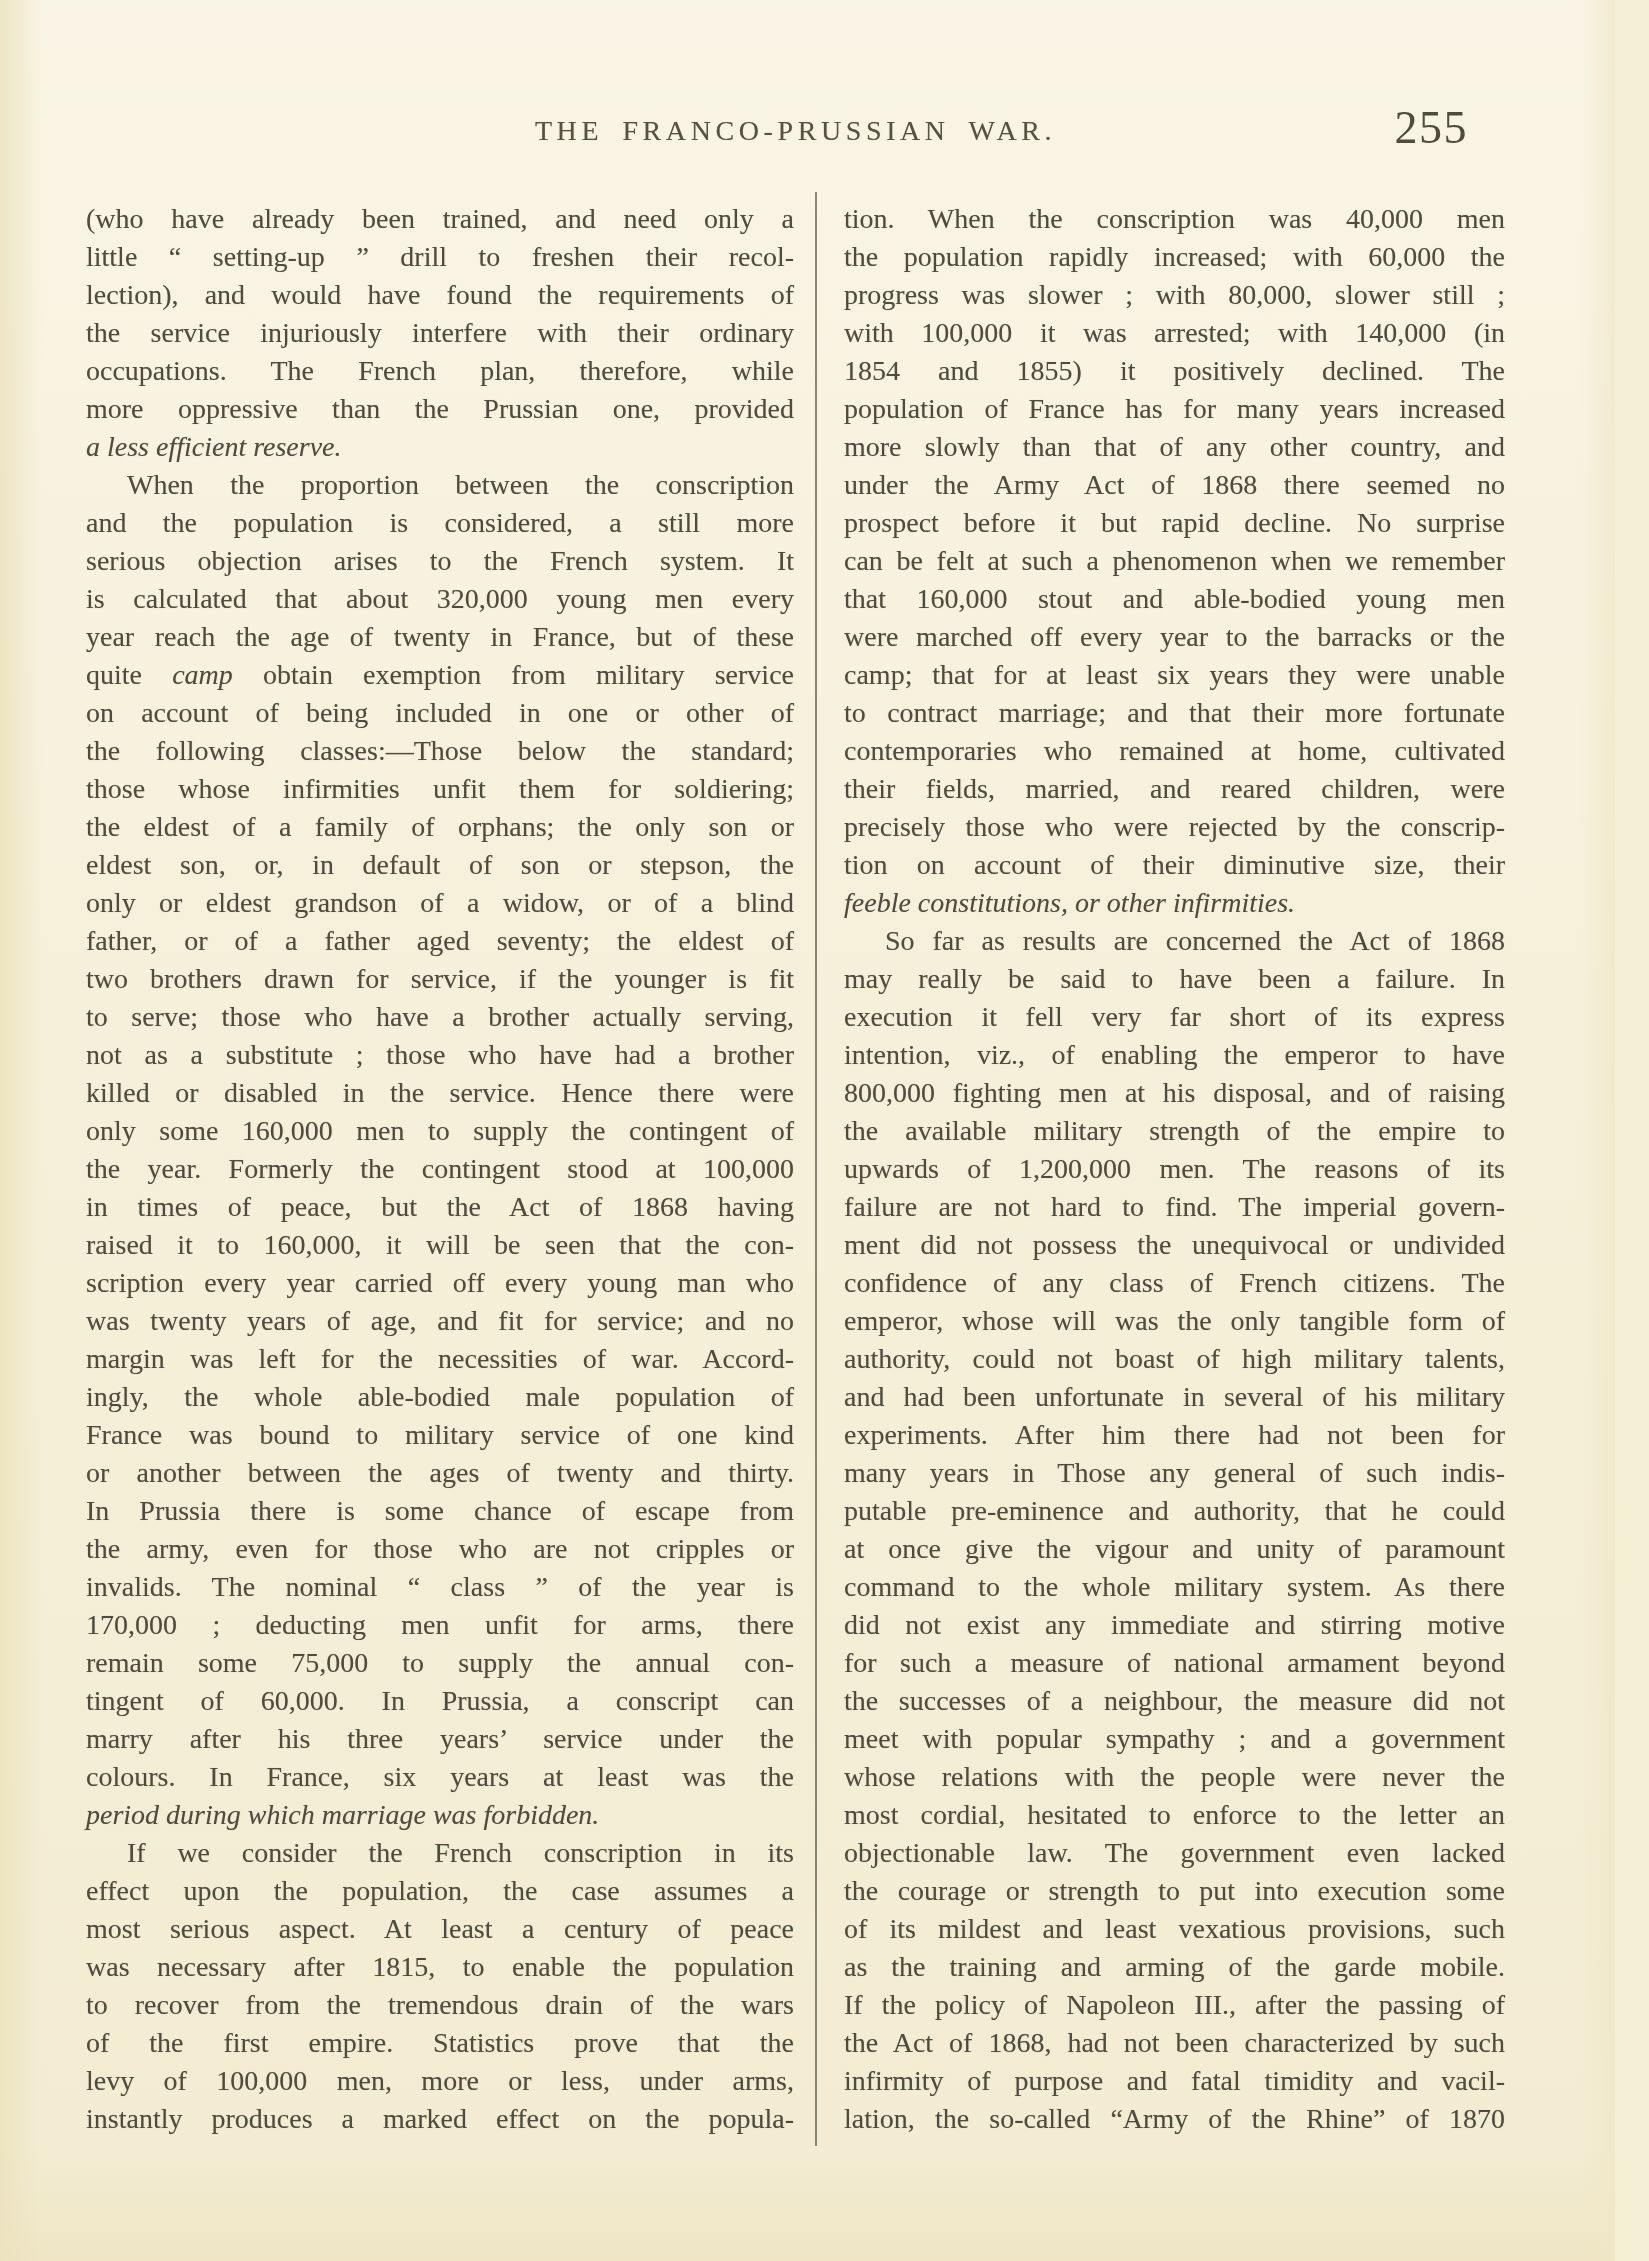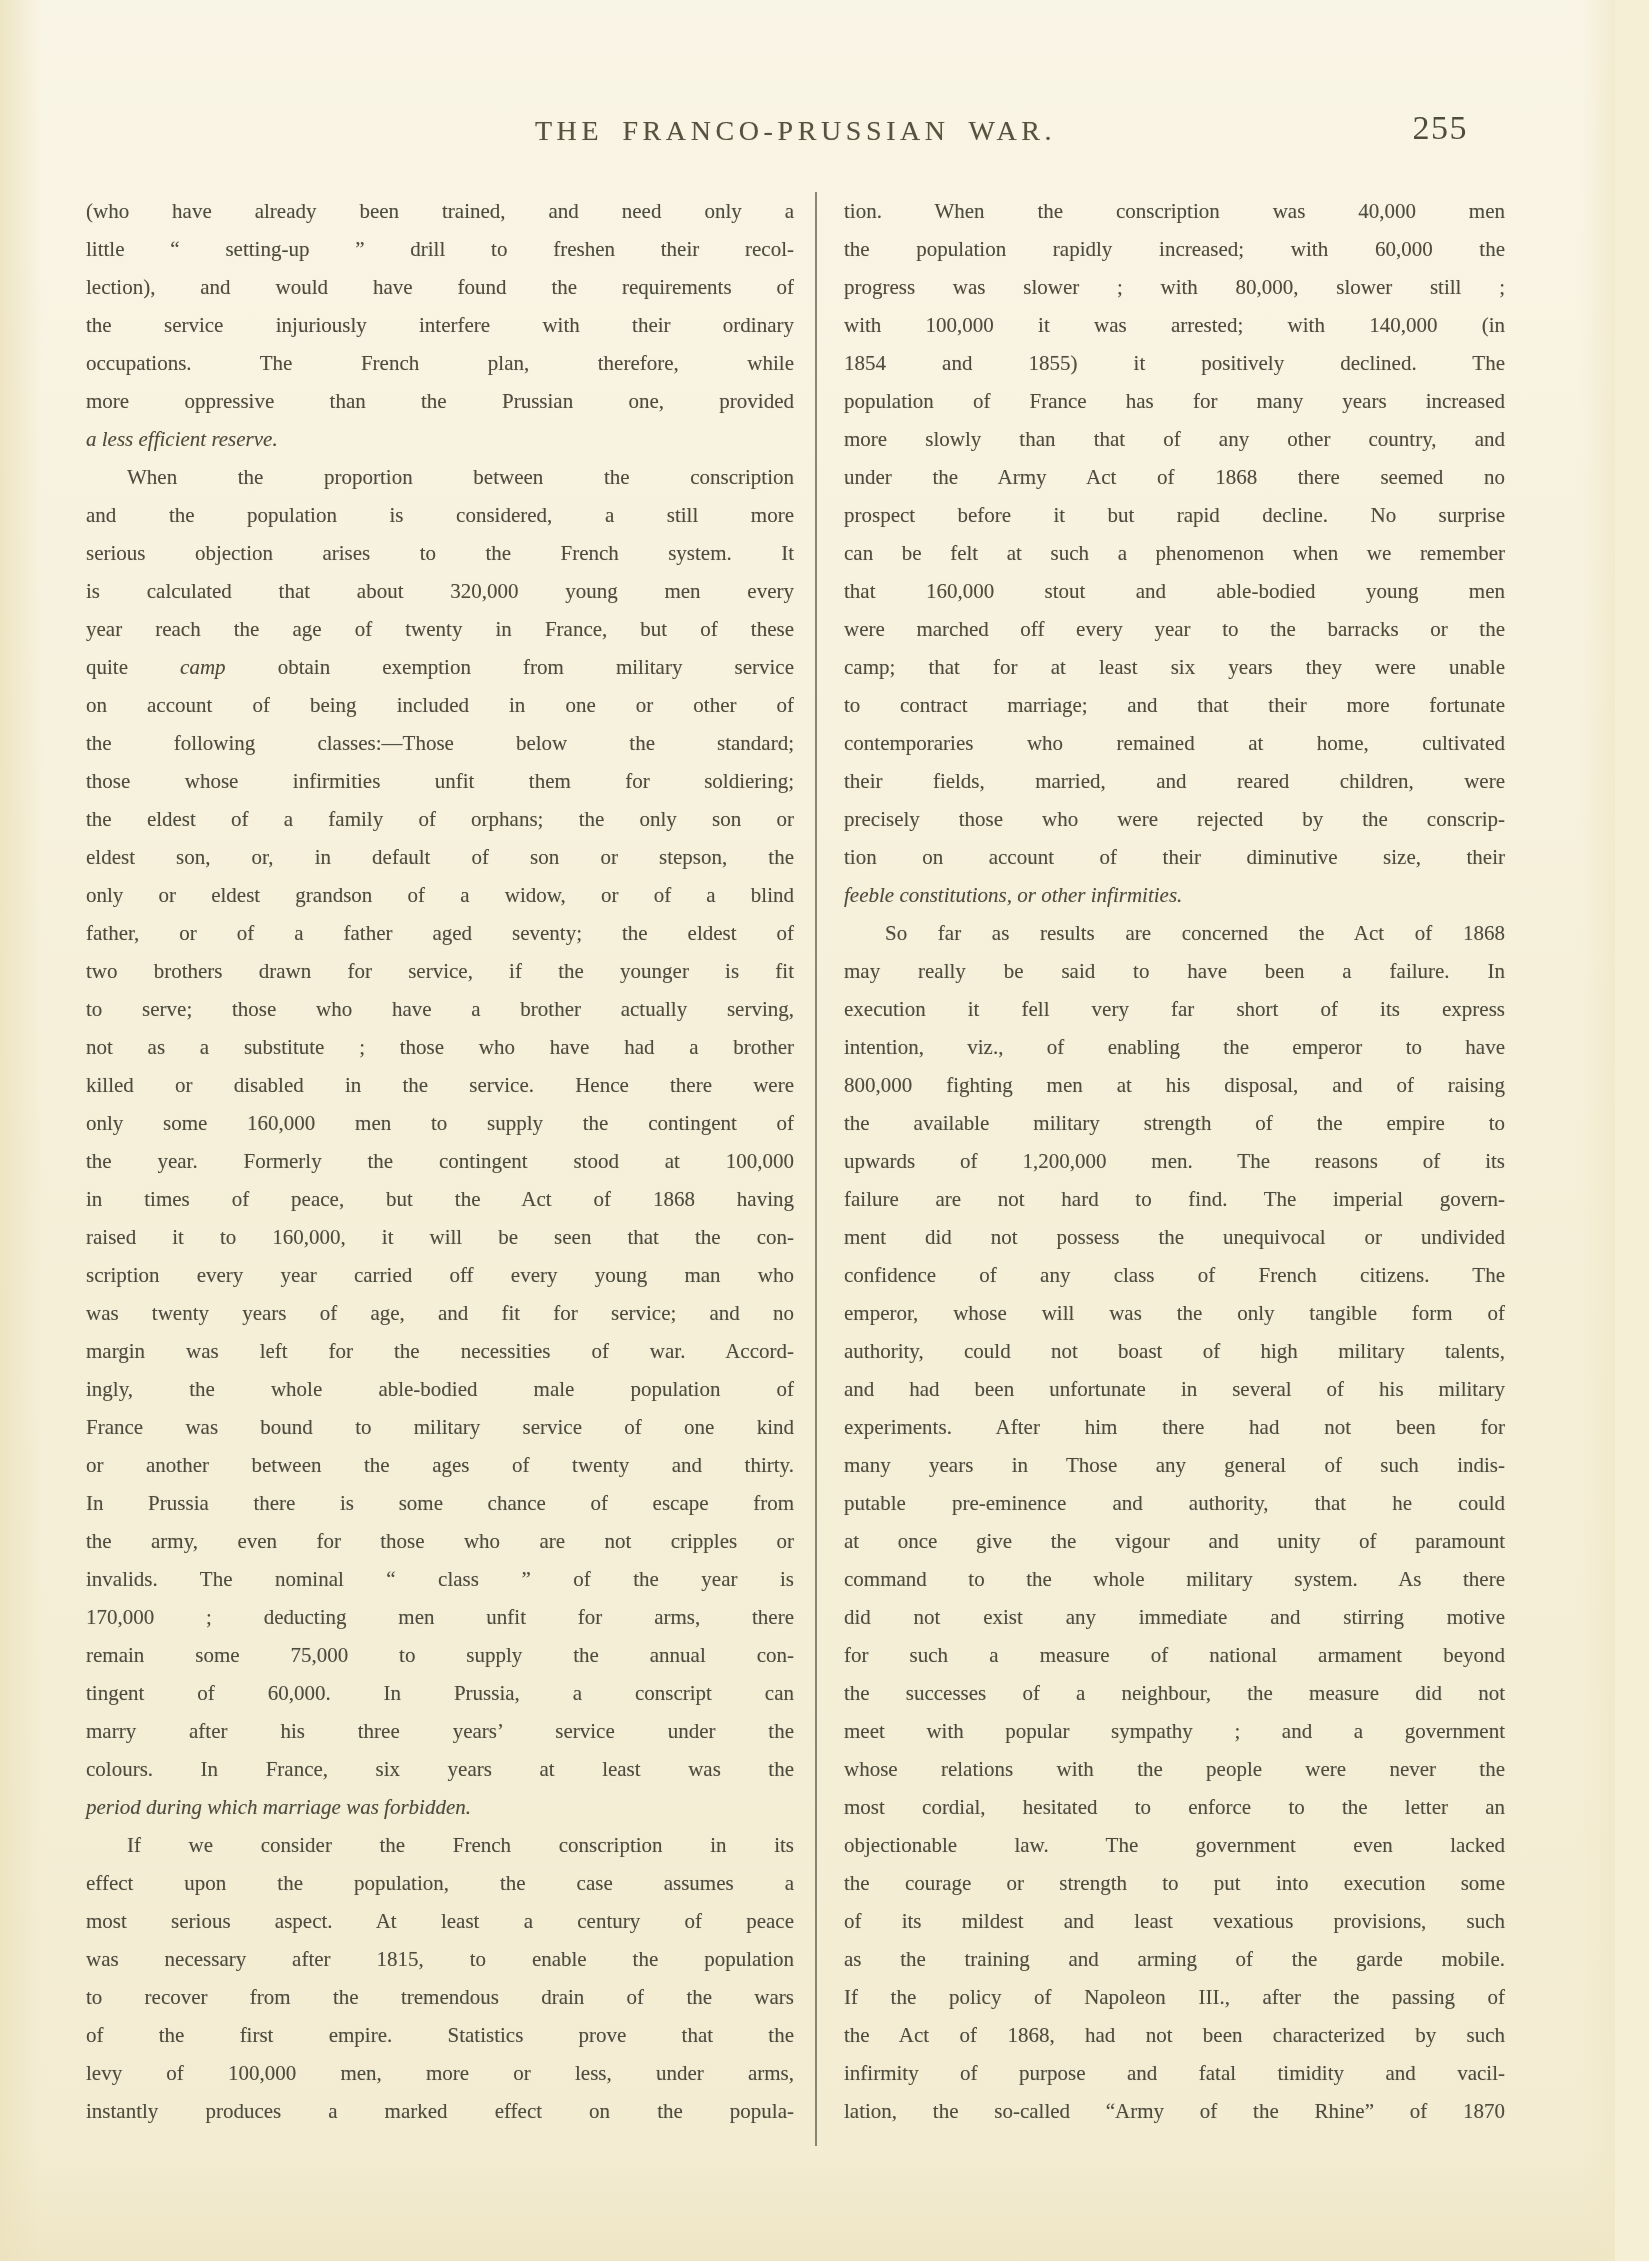--- a/index.html
+++ b/index.html
@@ -30,29 +30,29 @@
     line-height: 34px;
     letter-spacing: 4.6px;
     word-spacing: 7.7px;
     color: #55533f;
     text-shadow: 0 0 0.8px rgba(85,83,63,0.35);
   }
   .page-number {
     position: absolute;
     top: 109px;
     right: 147px;
-    font-size: 34px;
+    font-size: 46px;
     line-height: 38px;
     color: #4e4c3a;
     letter-spacing: 1.5px;
   }
   .column {
     position: absolute;
-    top: 192px;
-    font-size: 21px;
+    top: 200px;
+    font-size: 28px;
   }
   .col-left  { left: 86px;  width: 708px; }
   .col-right { left: 844px; width: 661px; }
   .line {
     height: 38px;
     line-height: 38px;
     text-align: justify;
     text-align-last: justify;
     white-space: normal;
     text-shadow: 0 0 0.8px rgba(78,76,63,0.30);

